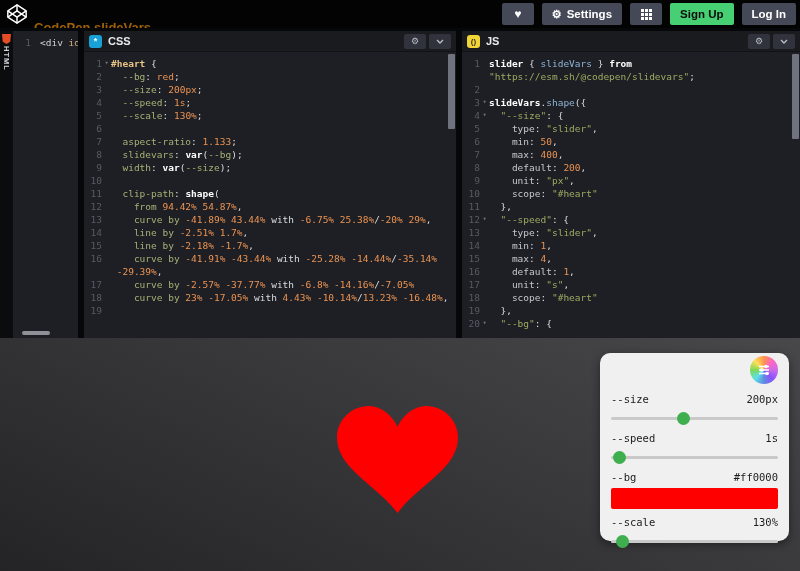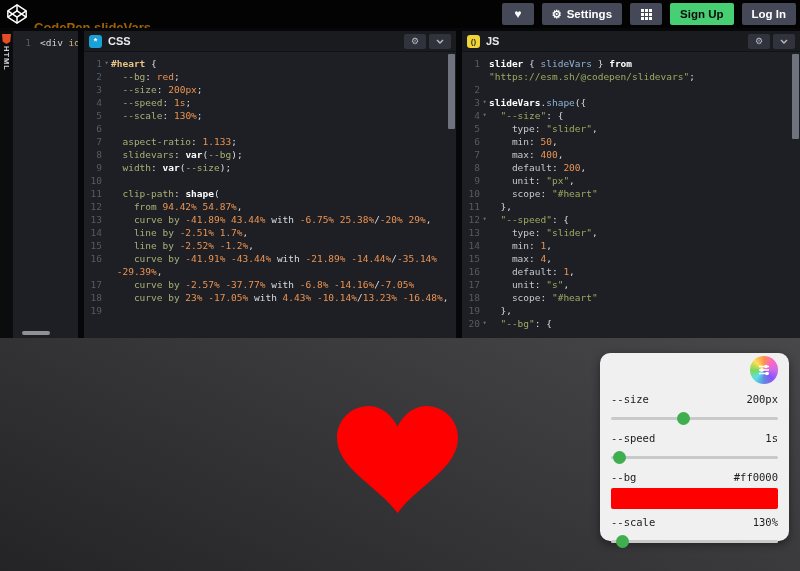--- a/index.html
+++ b/index.html
@@ -244,26 +244,26 @@
             <span class="lc"><span class="tk-k">    curve by </span><span class="tk-v">-41.89% 43.44%</span><span class="tk-w"> with </span><span class="tk-v">-6.75% 25.38%</span><span class="tk-w">/</span><span class="tk-v">-20% 29%</span><span class="tk-w">,</span></span>
           </div>
           <div class="code-line">
             <span class="ln">14</span>
             <span class="fold"></span>
             <span class="lc"><span class="tk-k">    line by </span><span class="tk-v">-2.51% 1.7%</span><span class="tk-w">,</span></span>
           </div>
           <div class="code-line">
             <span class="ln">15</span>
             <span class="fold"></span>
-            <span class="lc"><span class="tk-k">    line by </span><span class="tk-v">-2.52% -1.2%</span><span class="tk-w">,</span></span>
+            <span class="lc"><span class="tk-k">    line by </span><span class="tk-v">-2.18% -1.7%</span><span class="tk-w">,</span></span>
           </div>
           <div class="code-line">
             <span class="ln">16</span>
             <span class="fold"></span>
-            <span class="lc"><span class="tk-k">    curve by </span><span class="tk-v">-41.91% -43.44%</span><span class="tk-w"> with </span><span class="tk-v">-21.89% -14.44%</span><span class="tk-w">/</span><span class="tk-v">-35.14%</span></span>
+            <span class="lc"><span class="tk-k">    curve by </span><span class="tk-v">-41.91% -43.44%</span><span class="tk-w"> with </span><span class="tk-v">-25.28% -14.44%</span><span class="tk-w">/</span><span class="tk-v">-35.14%</span></span>
           </div>
           <div class="code-line">
             <span class="ln"></span>
             <span class="fold"></span>
             <span class="lc"><span class="tk-v"> -29.39%</span><span class="tk-w">,</span></span>
           </div>
           <div class="code-line">
             <span class="ln">17</span>
             <span class="fold"></span>
             <span class="lc"><span class="tk-k">    curve by </span><span class="tk-v">-2.57% -37.77%</span><span class="tk-w"> with </span><span class="tk-v">-6.8% -14.16%</span><span class="tk-w">/</span><span class="tk-v">-7.05%</span></span>

